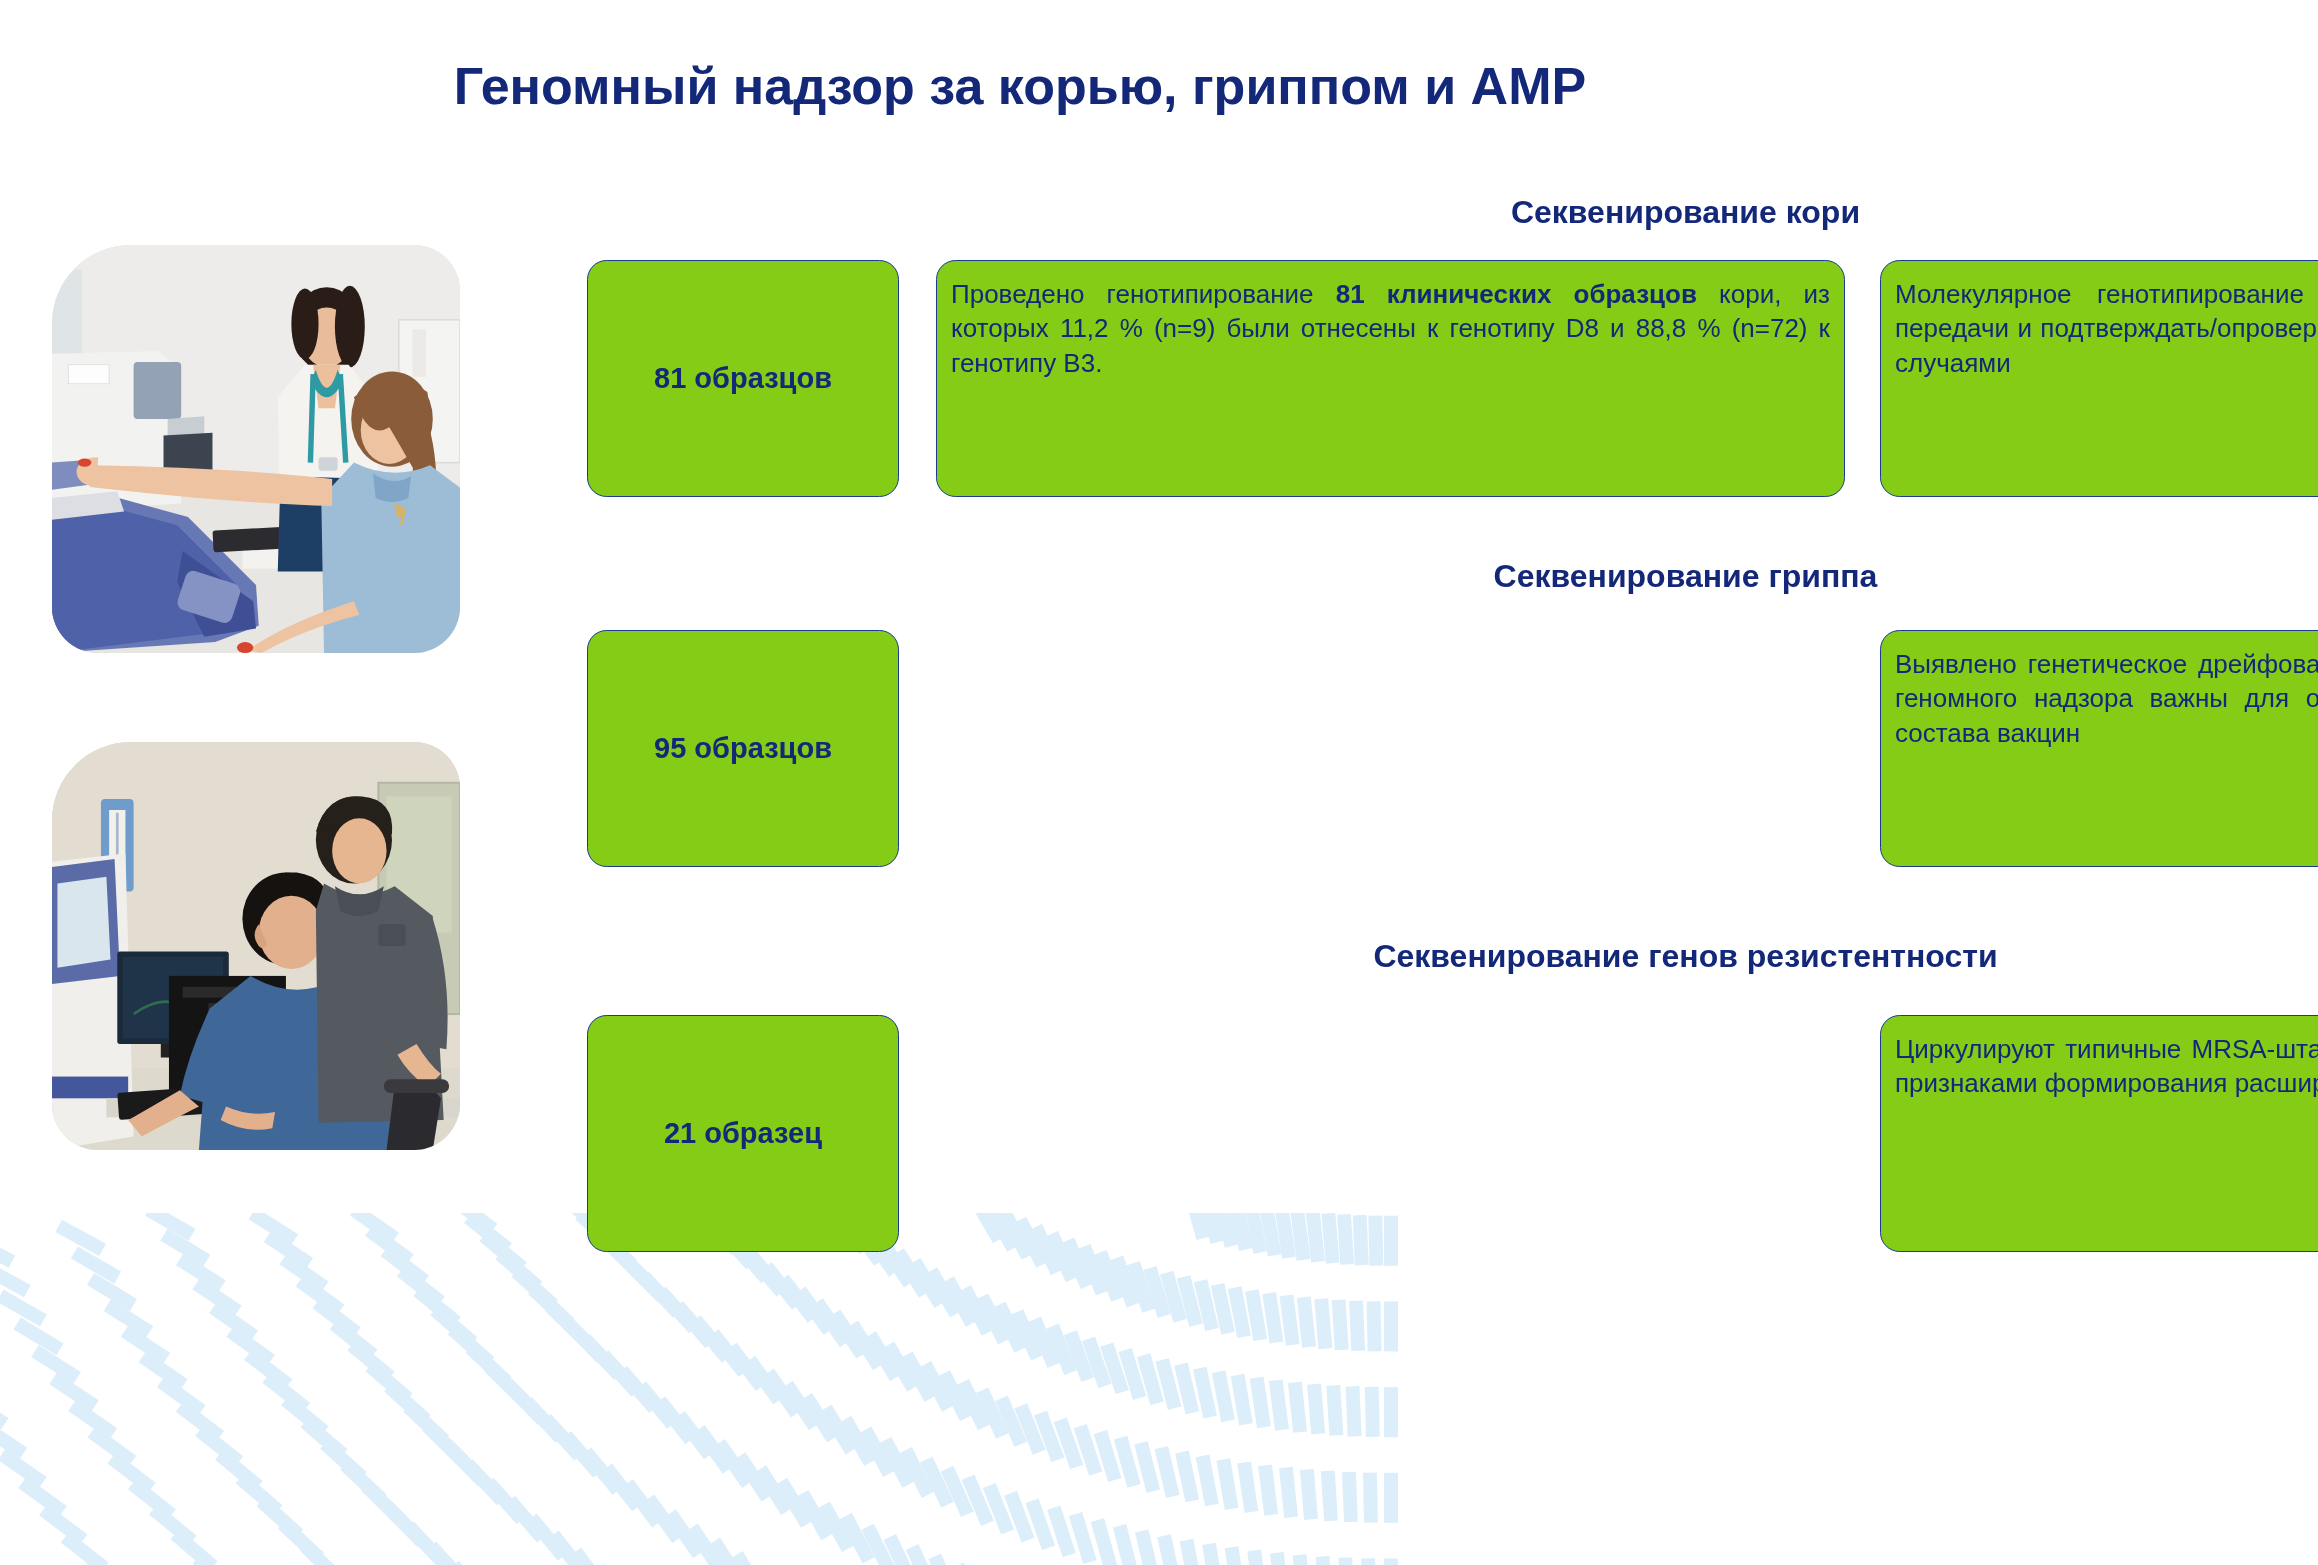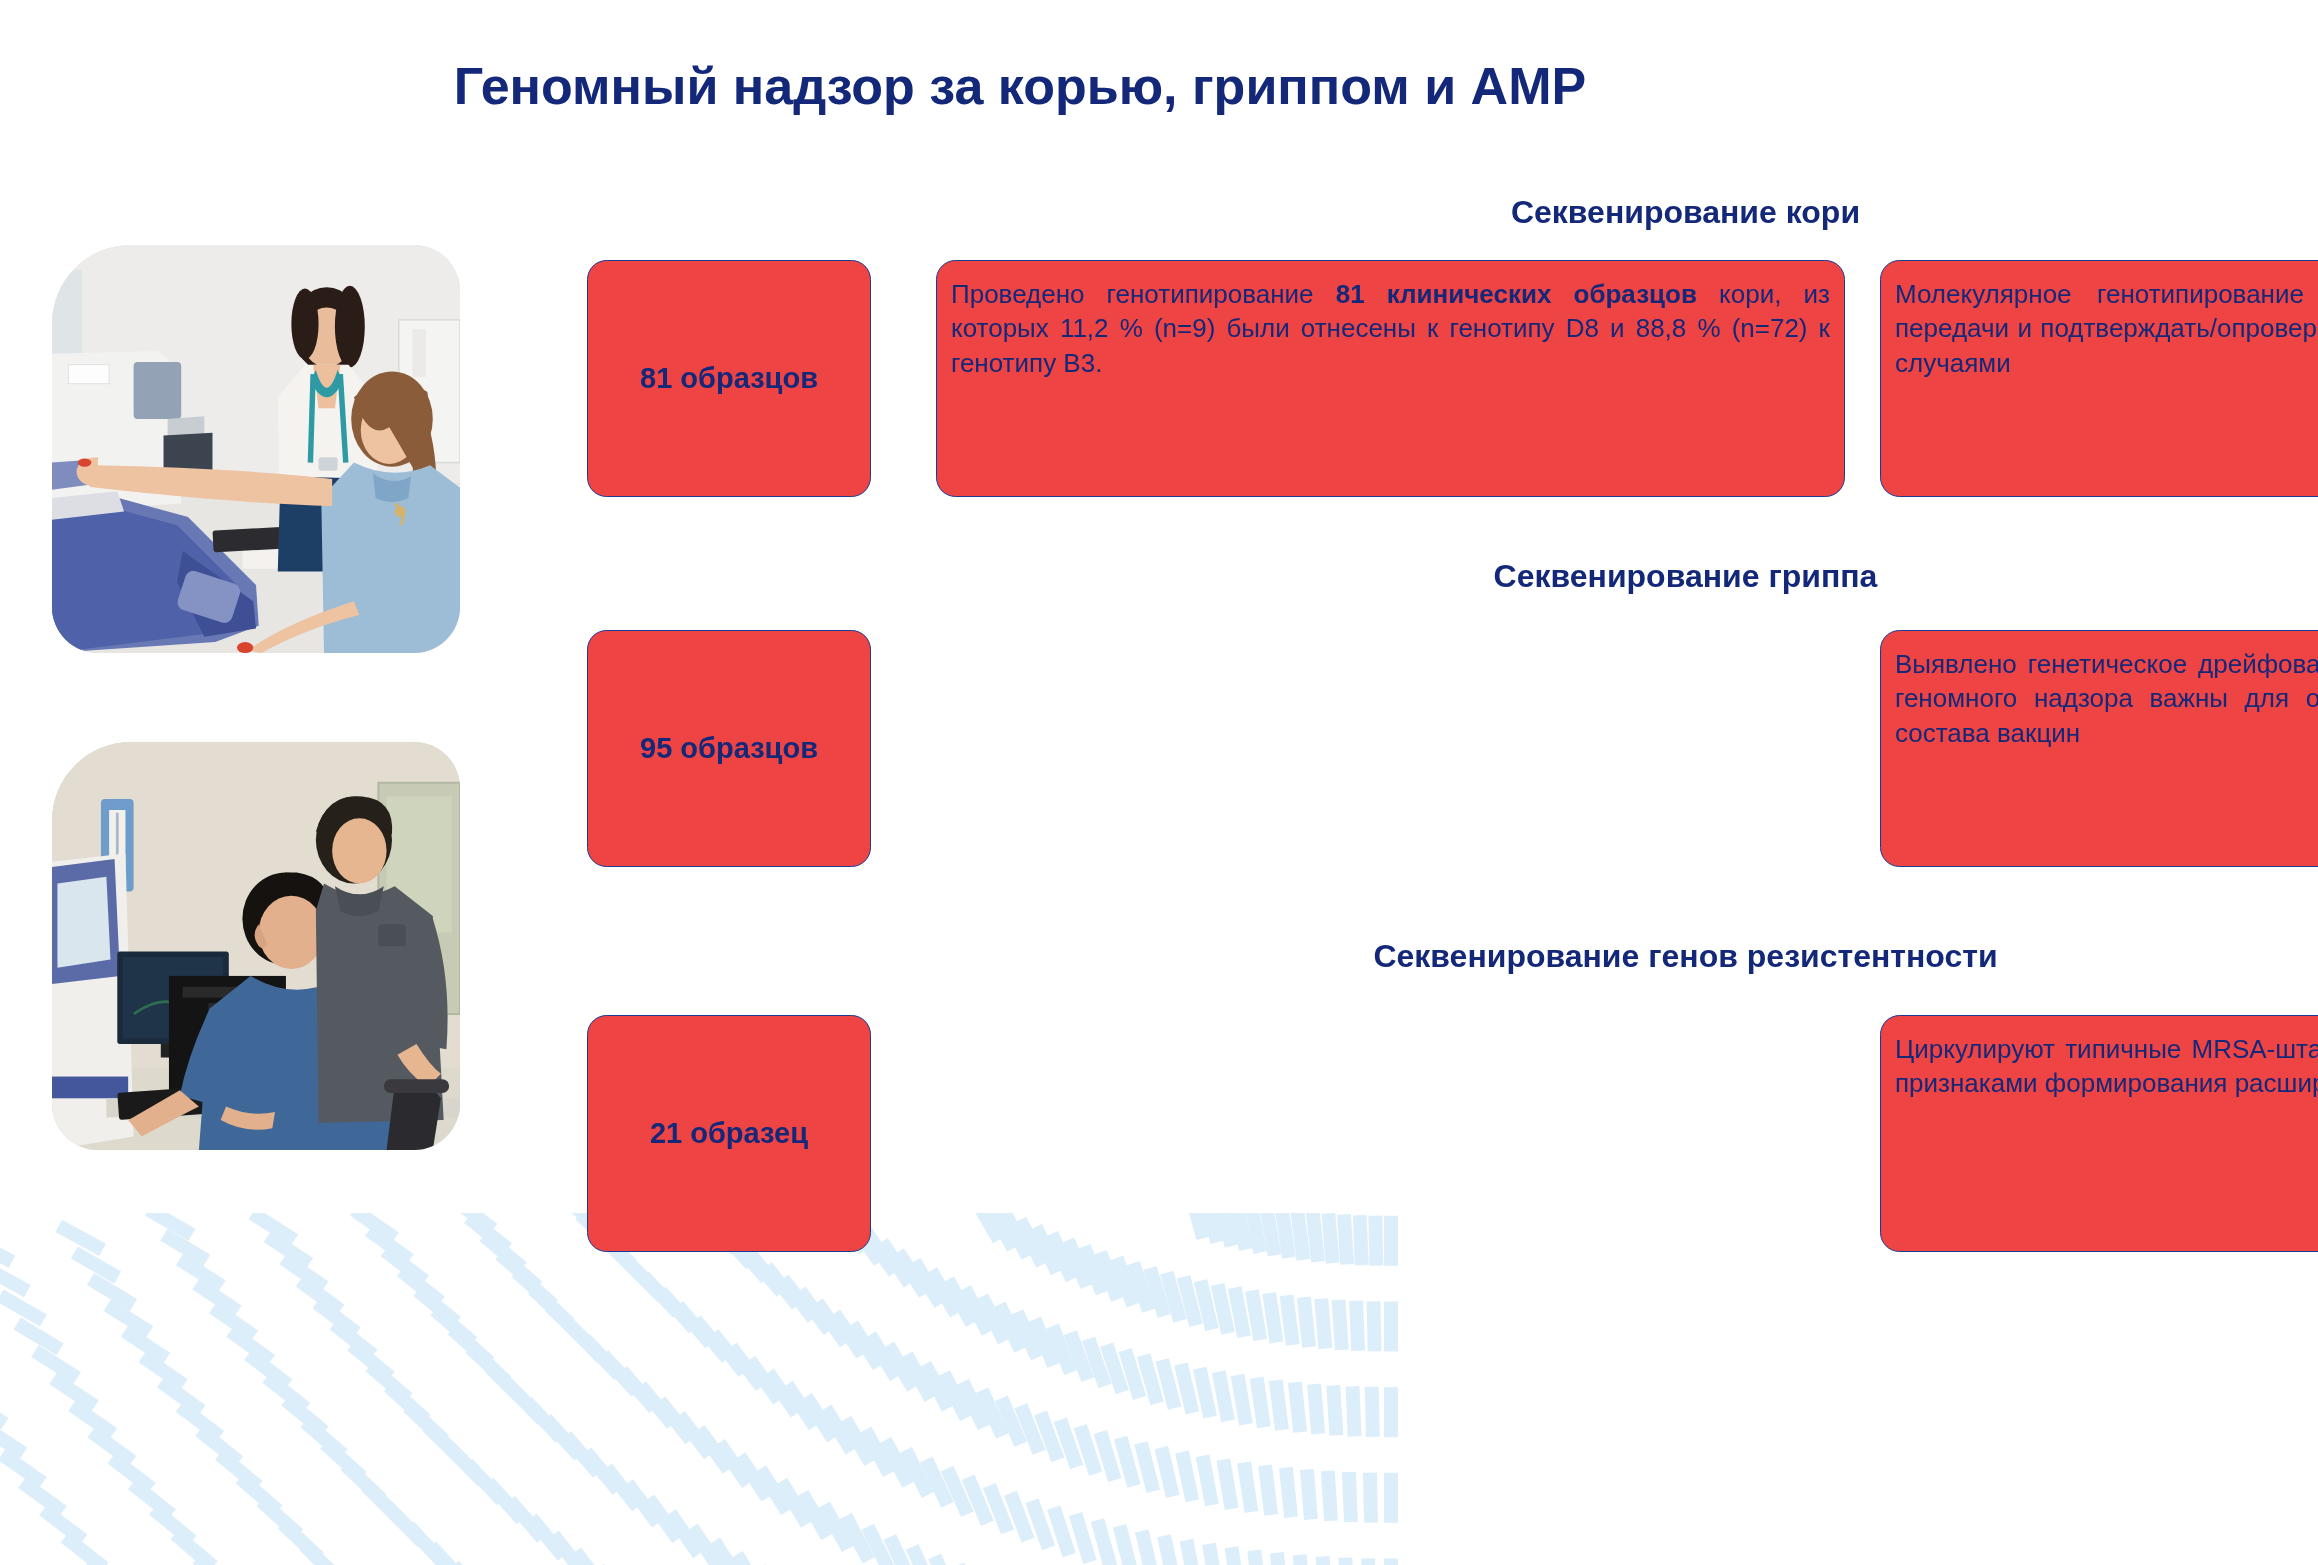--- a/index.html
+++ b/index.html
@@ -93,25 +93,25 @@
   #row-amr     { top: 1015px; }
 
   
   .box {
     position: absolute;
     top: 0;
     height: 237px;
     box-sizing: border-box;
     border: 1.9px solid #1b3a93;
     border-radius: 19.5px;
-    background: #ef4444;
+    background: #84cc16;
   }
   .box-count {
     left: 0;
-    width: 284px;
+    width: 312px;
     display: flex;
     align-items: center;
     justify-content: center;
   }
   .count-label {
     font-size: 29px;
     font-weight: bold;
     color: #14287A;
     white-space: nowrap;
   }

